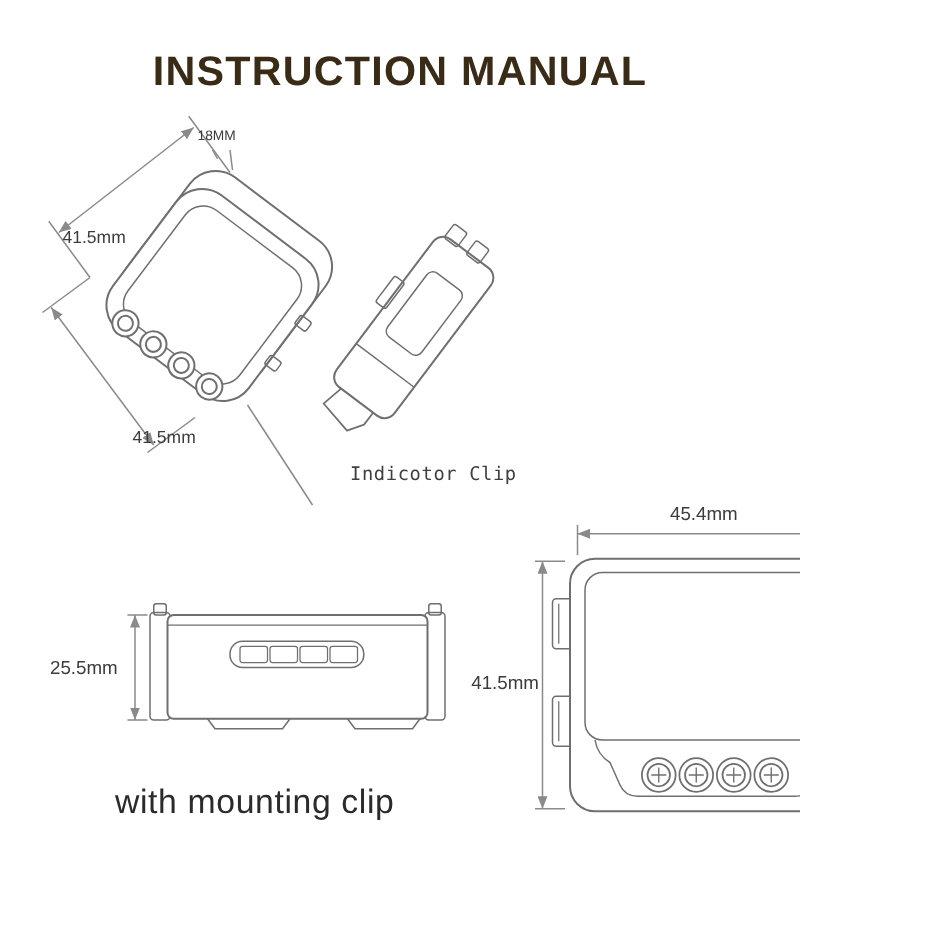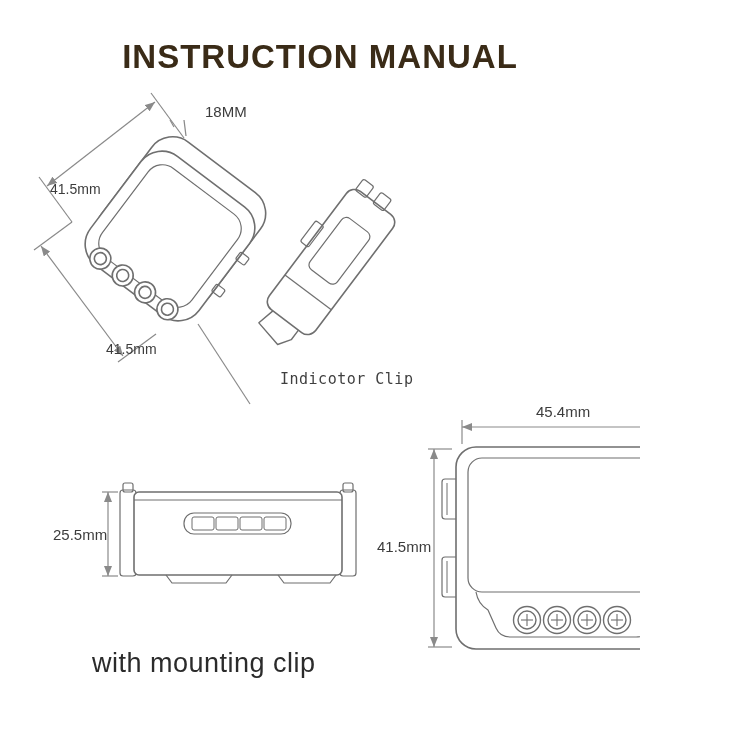--- a/index.html
+++ b/index.html
@@ -4,21 +4,21 @@
 <style>
   html,body{margin:0;padding:0;background:#ffffff;}
   .stage{position:relative;width:640px;height:750px;background:#ffffff;overflow:hidden;
          font-family:"Liberation Sans", sans-serif;}
   .title{position:absolute;left:0;right:0;top:38px;margin:0;text-align:center;
          font-size:33px;font-weight:700;letter-spacing:1px;color:#3a2b17;
          font-family:"Liberation Sans", sans-serif;}
   .lineart{position:absolute;left:0;top:0;}
   .lbl{position:absolute;color:#3c3c3c;white-space:nowrap;}
   .dim{font-size:14px;}
-  .dim-sm{font-size:15px;margin-left:47px;}
+  .dim-sm{font-size:11px;}
   .dim-lg{font-size:15px;text-align:right;}
   .cadlbl{font-family:"DejaVu Sans Mono", monospace;font-size:15px;color:#3f3f3f;letter-spacing:0.5px;}
   .caption{font-size:27px;color:#2b2b2b;letter-spacing:0.5px;}
 </style>
 </head>
 <body>
 
 <div class="stage">
 
   <h1 class="title">INSTRUCTION MANUAL</h1>
@@ -148,19 +148,19 @@
       <line x1="452" y1="647" x2="428" y2="647"></line>
       <line x1="434" y1="449" x2="434" y2="647" marker-start="url(#arrS)" marker-end="url(#arrE)"></line>
     </g>
   </svg>
 
   <div class="lbl dim-sm" style="left:158px;top:103px">18MM</div>
   <div class="lbl dim" style="left:50px;top:181px">41.5mm</div>
   <div class="lbl dim" style="left:106px;top:341px">41.5mm</div>
   <div class="lbl cadlbl" style="left:280px;top:370px">Indicotor Clip</div>
 
-  <div class="lbl dim-lg" style="left:53px;top:526px">25.5mm</div>
-  <div class="lbl caption" style="left:92px;top:648px">with mounting clip</div>
+  <div class="lbl dim-lg" style="left:40px;top:526px">25.5mm</div>
+  <div class="lbl caption" style="left:92px;top:626px">with mounting clip</div>
 
   <div class="lbl dim-lg" style="left:536px;top:403px">45.4mm</div>
   <div class="lbl dim-lg" style="left:377px;top:538px">41.5mm</div>
 
 </div>
 
 </body></html>

